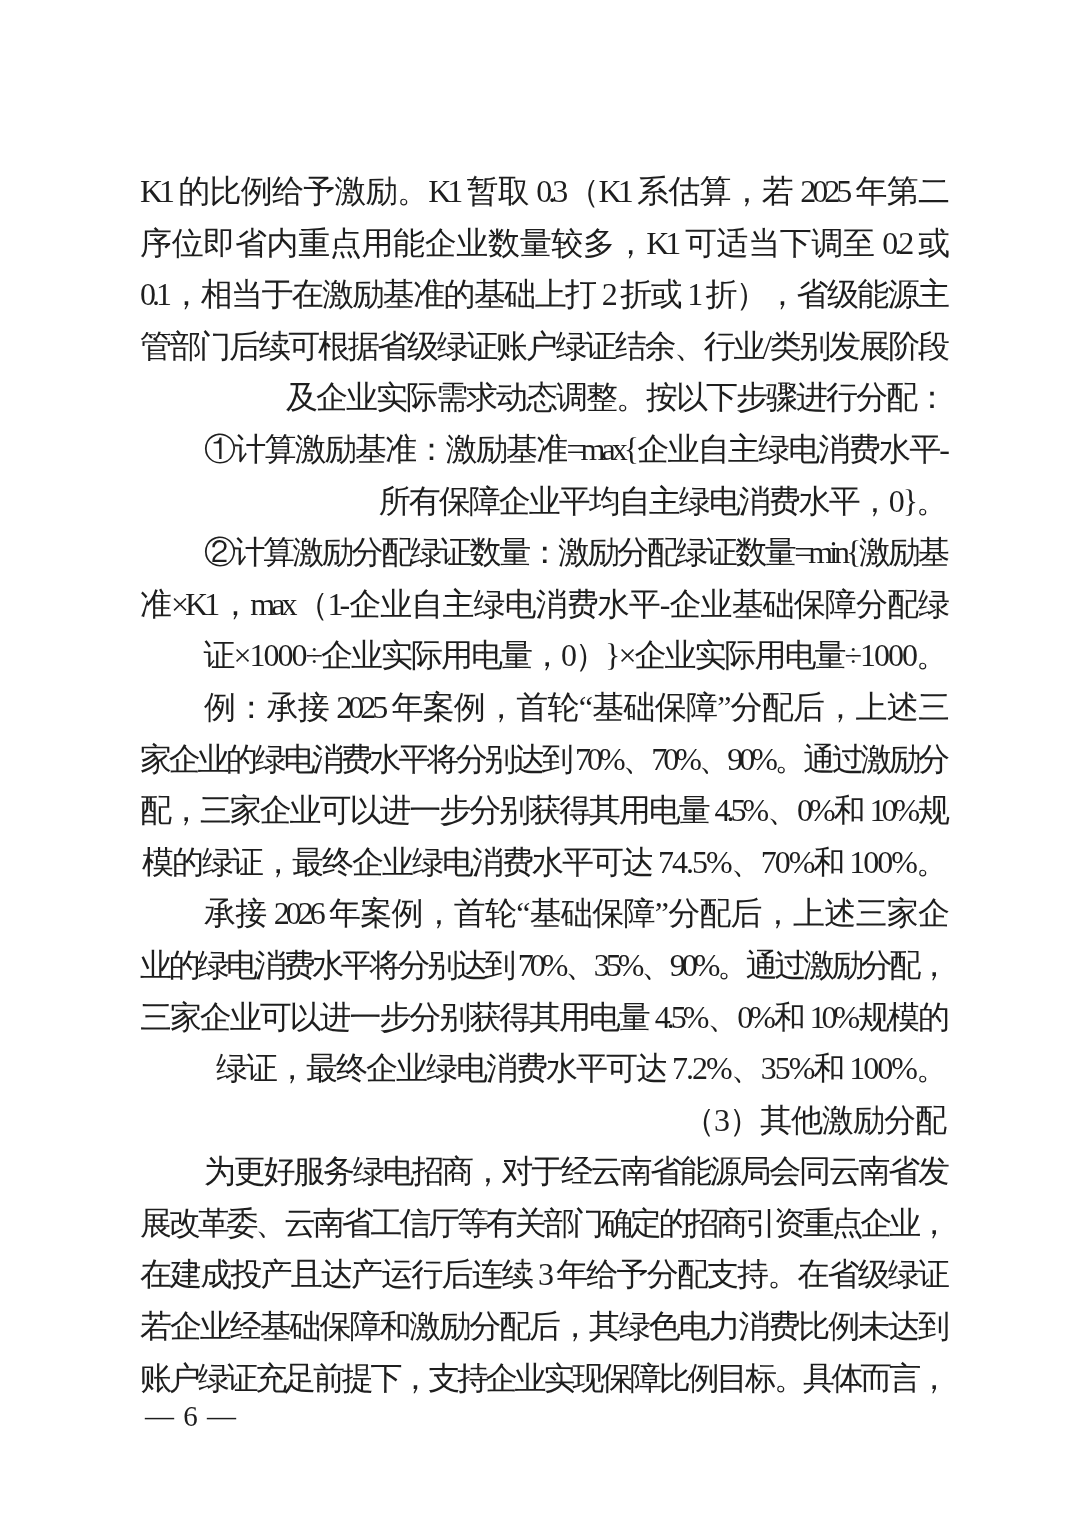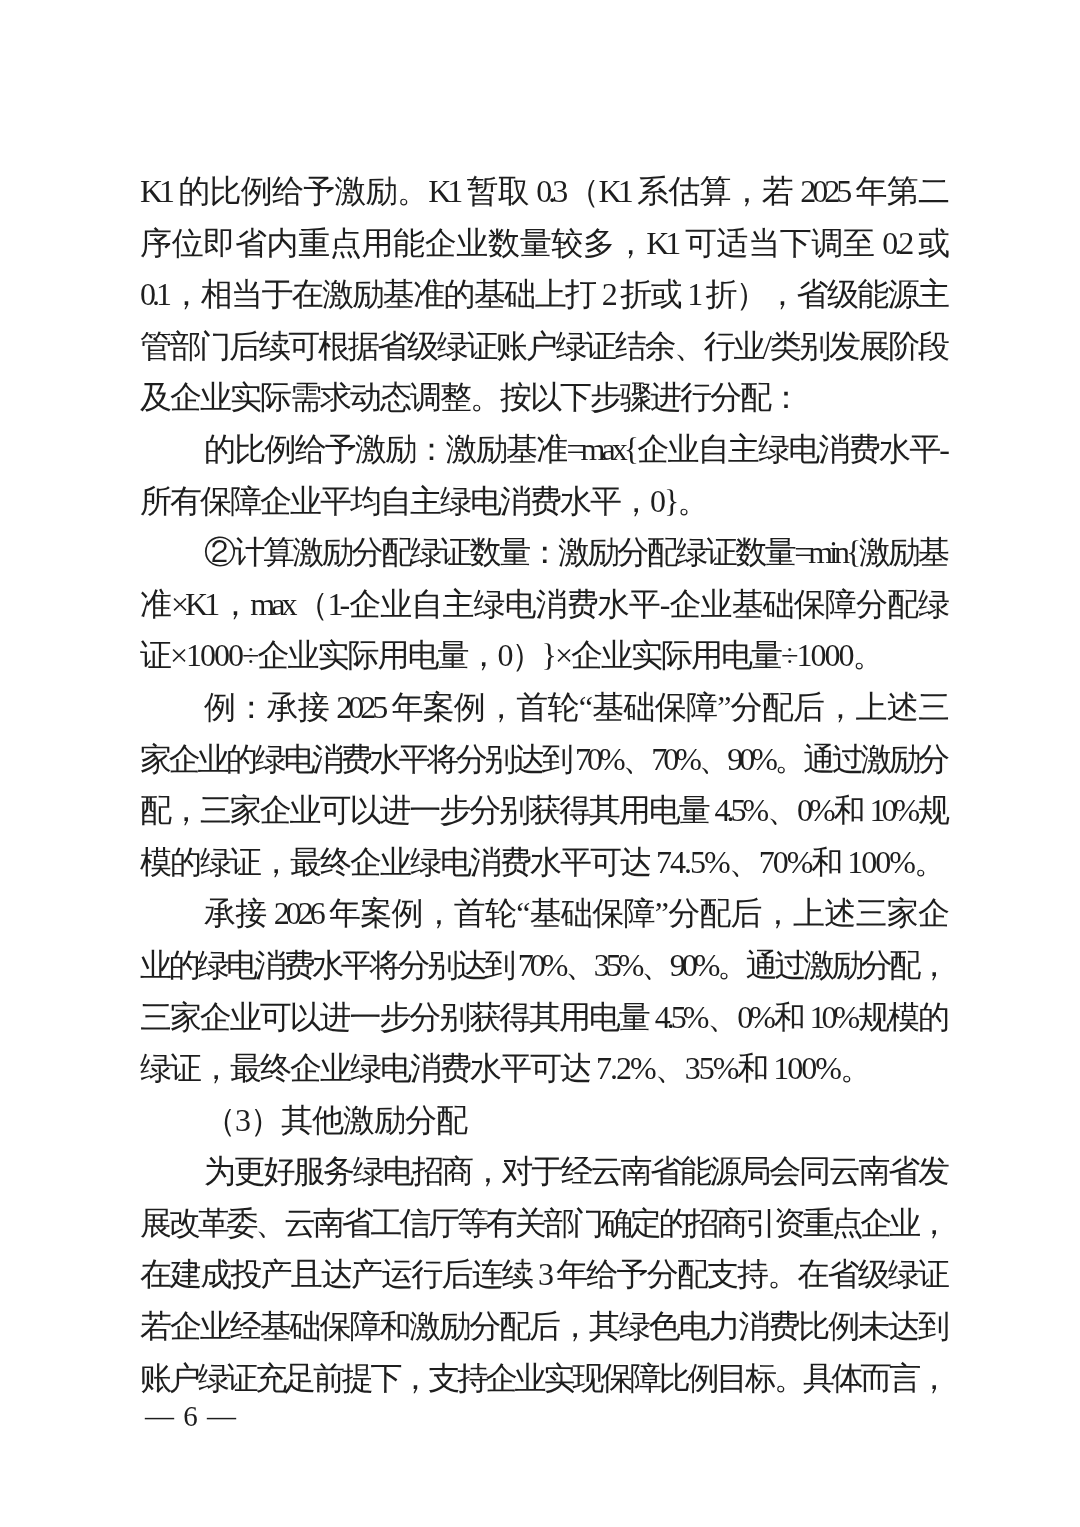--- a/index.html
+++ b/index.html
@@ -21,21 +21,21 @@
     left: 140px;
     top: 166px;
     width: 806px;
   }
   .line {
     font-size: 32px;
     line-height: 51.6px;
     height: 51.6px;
     white-space: nowrap;
     letter-spacing: -2px;
-    text-align: left;
+    text-align: right;
   }
   .line.fill {
     text-align: justify;
     text-align-last: justify;
     text-justify: inter-character;
     letter-spacing: -4px;
   }
   .line.indent {
     text-indent: 64px;
   }
@@ -56,21 +56,21 @@
 </head>
 <body>
 
 <div class="page">
   <div class="doc-body">
     <div class="line fill">K1 的比例给予激励。K1 暂取 0.3（K1 系估算，若 2025 年第二</div>
     <div class="line fill">序位即省内重点用能企业数量较多，K1 可适当下调至 0.2 或</div>
     <div class="line fill">0.1，相当于在激励基准的基础上打 2 折或 1 折），省级能源主</div>
     <div class="line fill">管部门后续可根据省级绿证账户绿证结余、行业/类别发展阶段</div>
     <div class="line">及企业实际需求动态调整。按以下步骤进行分配：</div>
-    <div class="line fill indent">的比例给予激励：激励基准=max{企业自主绿电消费水平-</div>
+    <div class="line fill indent">①计算激励基准：激励基准=max{企业自主绿电消费水平-</div>
     <div class="line">所有保障企业平均自主绿电消费水平，0}。</div>
     <div class="line fill indent">②计算激励分配绿证数量：激励分配绿证数量=min{激励基</div>
     <div class="line fill">准×K1，max（1-企业自主绿电消费水平-企业基础保障分配绿</div>
     <div class="line">证×1000÷企业实际用电量，0）}×企业实际用电量÷1000。</div>
     <div class="line fill indent">例：承接 2025 年案例，首轮“基础保障”分配后，上述三</div>
     <div class="line fill">家企业的绿电消费水平将分别达到 70%、70%、90%。通过激励分</div>
     <div class="line fill">配，三家企业可以进一步分别获得其用电量 4.5%、0%和 10%规</div>
     <div class="line">模的绿证，最终企业绿电消费水平可达 74.5%、70%和 100%。</div>
     <div class="line fill indent">承接 2026 年案例，首轮“基础保障”分配后，上述三家企</div>
     <div class="line fill">业的绿电消费水平将分别达到 70%、35%、90%。通过激励分配，</div>

